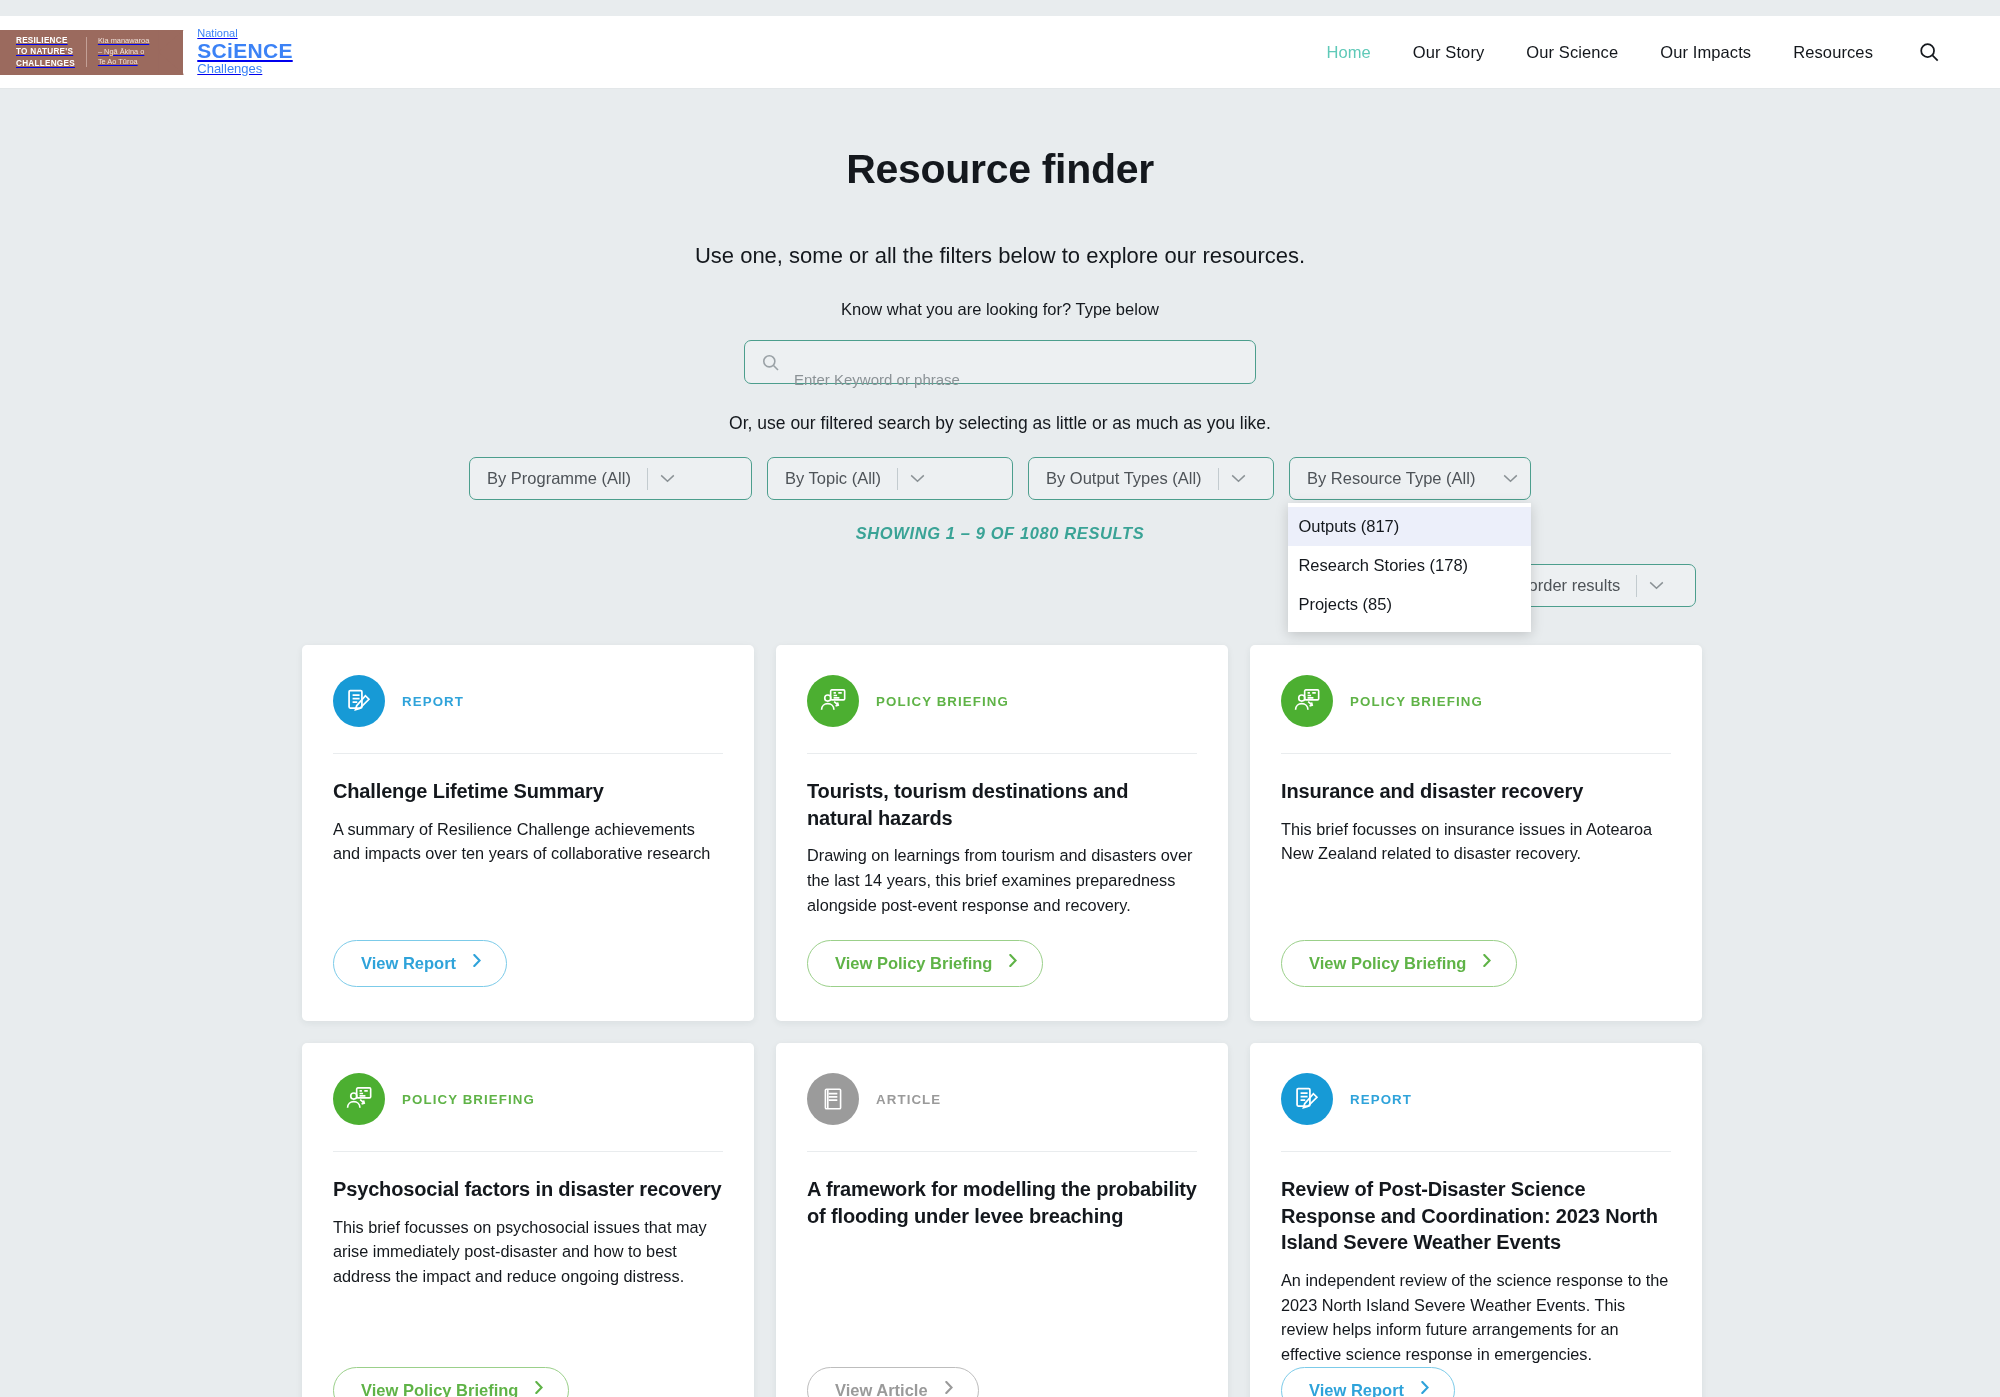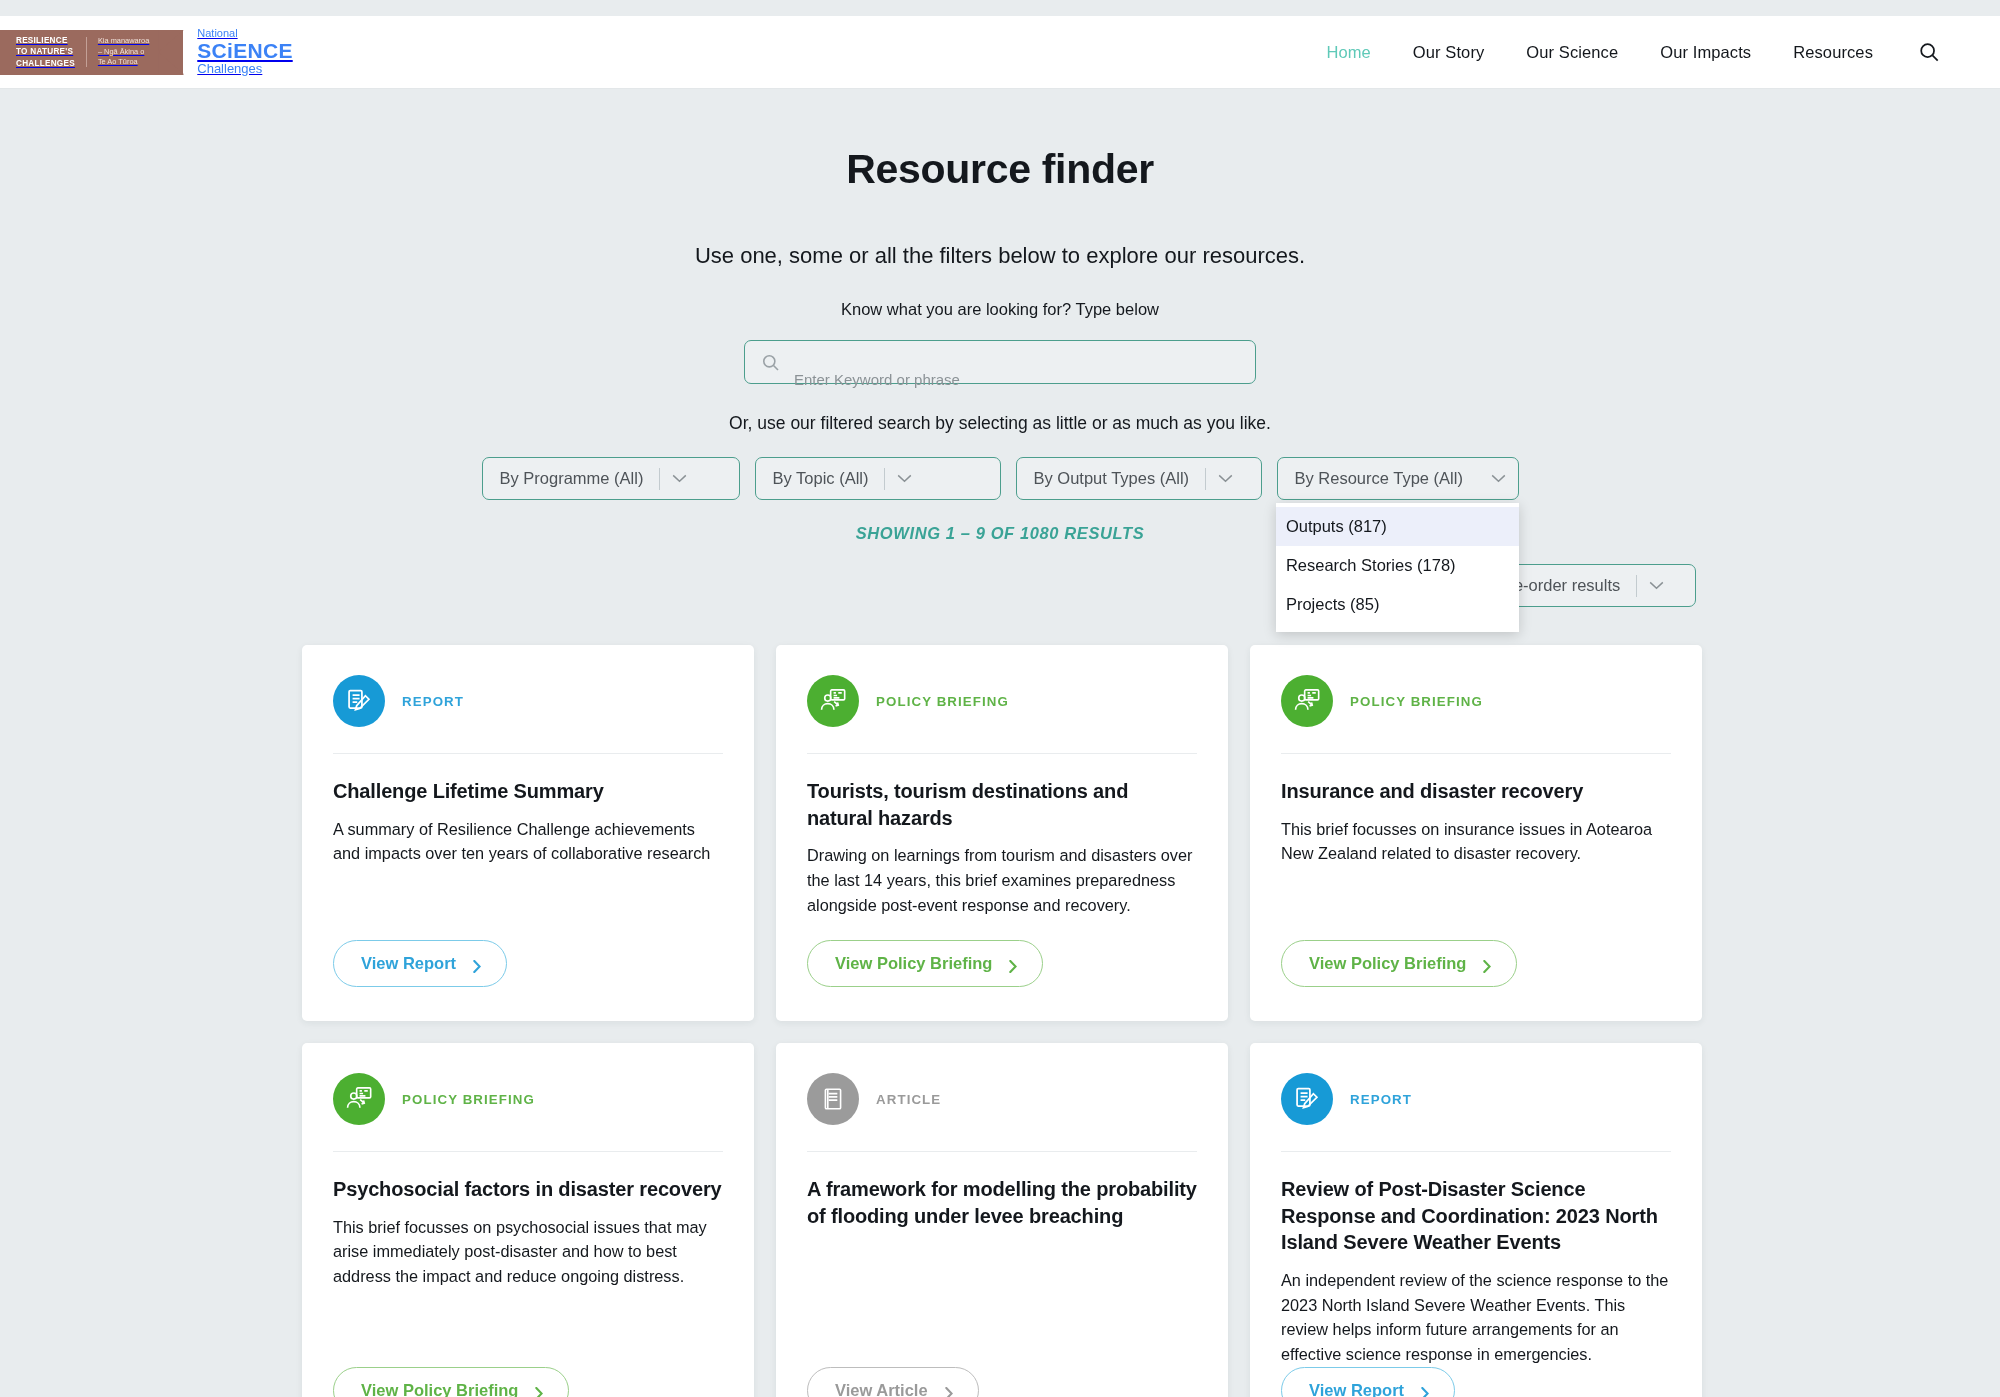--- a/index.html
+++ b/index.html
@@ -153,21 +153,21 @@
     border-radius: 7px;
     background: #edf0f2;
     display: flex; align-items: center;
     padding-left: 17px;
     position: relative;
     cursor: pointer;
   }
   .select .lbl { font-size: 16.5px; color: #4e5358; white-space: nowrap; }
   .select .sep { width: 1px; height: 22px; background: #c3cbcf; margin-left: 16px; }
   .select .chev { padding: 0 14px 0 12px; display: flex; align-items: center; }
-  .sel-prog { width: 258px; }
+  .sel-prog { width: 283px; }
   .sel-topic { width: 246px; }
   .sel-output { width: 246px; }
   .sel-restype { width: 242px; }
 
   .dropdown {
     position: absolute;
     top: 45px; left: -1.6px;
     width: 243px;
     background: #ffffff;
     box-shadow: 0 3px 12px rgba(0,0,0,.17);
@@ -251,21 +251,21 @@
   }
   .card-btn {
     margin-top: auto;
     align-self: flex-start;
     border-radius: 999px;
     border: 1.5px solid;
     background: #ffffff;
     padding: 13px 25px 13px 27px;
     font-size: 16.5px;
     font-weight: bold;
-    display: flex; align-items: flex-end; gap: 17px;
+    display: flex; align-items: flex-start; gap: 17px;
     cursor: pointer;
     font-family: "Liberation Sans", sans-serif;
   }
   .c-blue   { color: #2fa3da; }
   .c-green  { color: #5fb347; }
   .c-grey   { color: #9a9a9a; }
   .b-blue   { background: #179ad6; }
   .b-green  { background: #4caf31; }
   .b-grey   { background: #9b9b9b; }
   .bd-blue  { border-color: #7ccbe9; }

